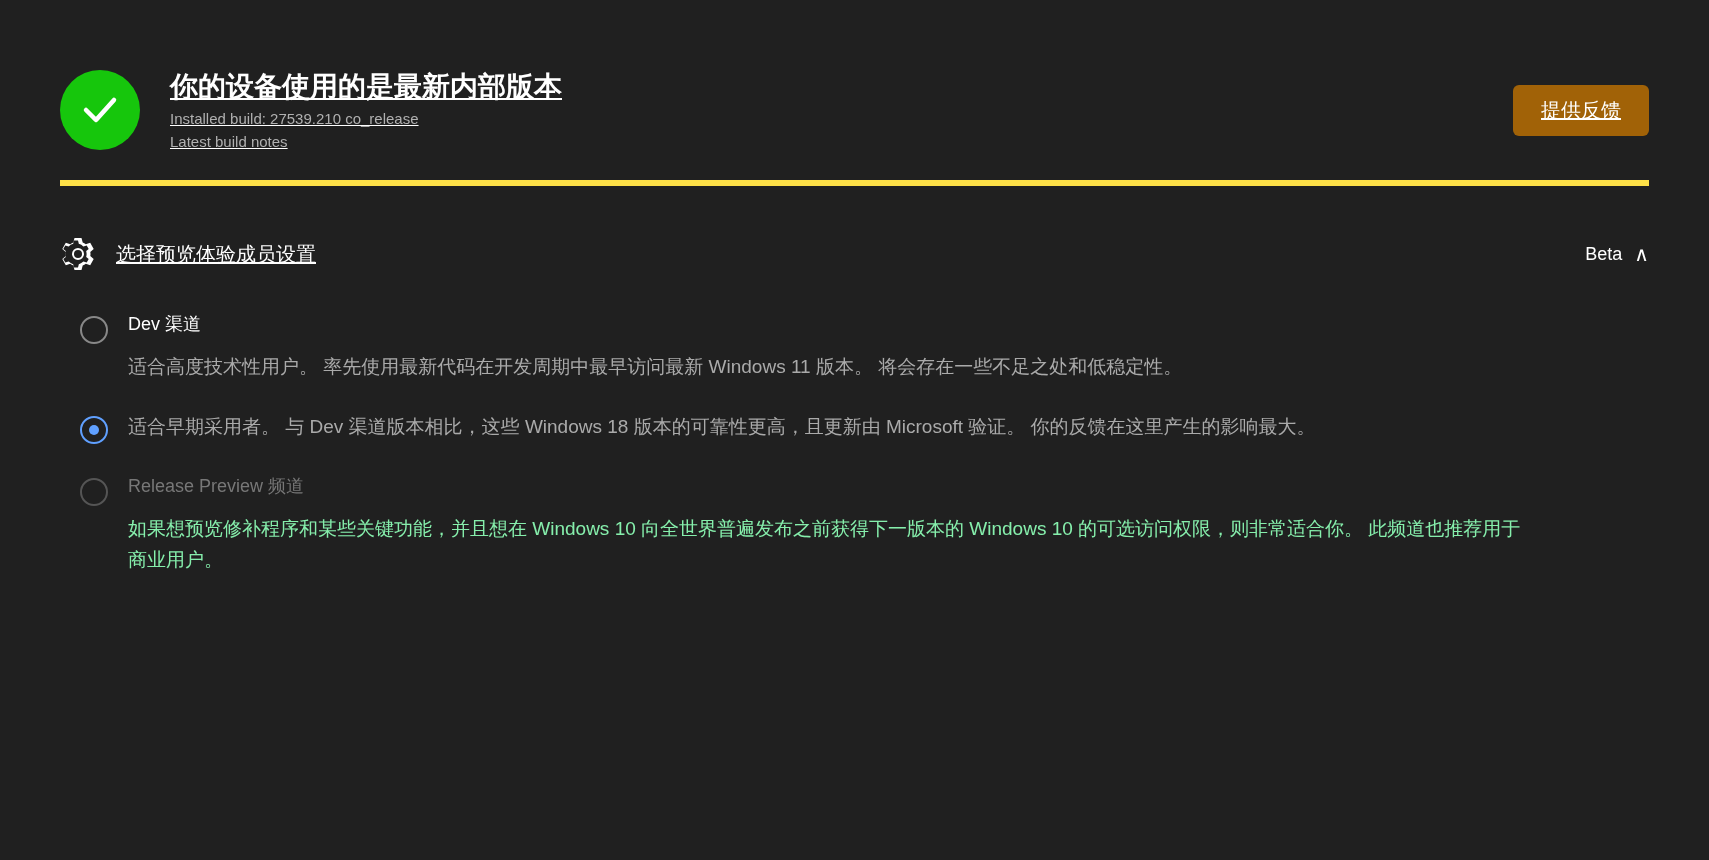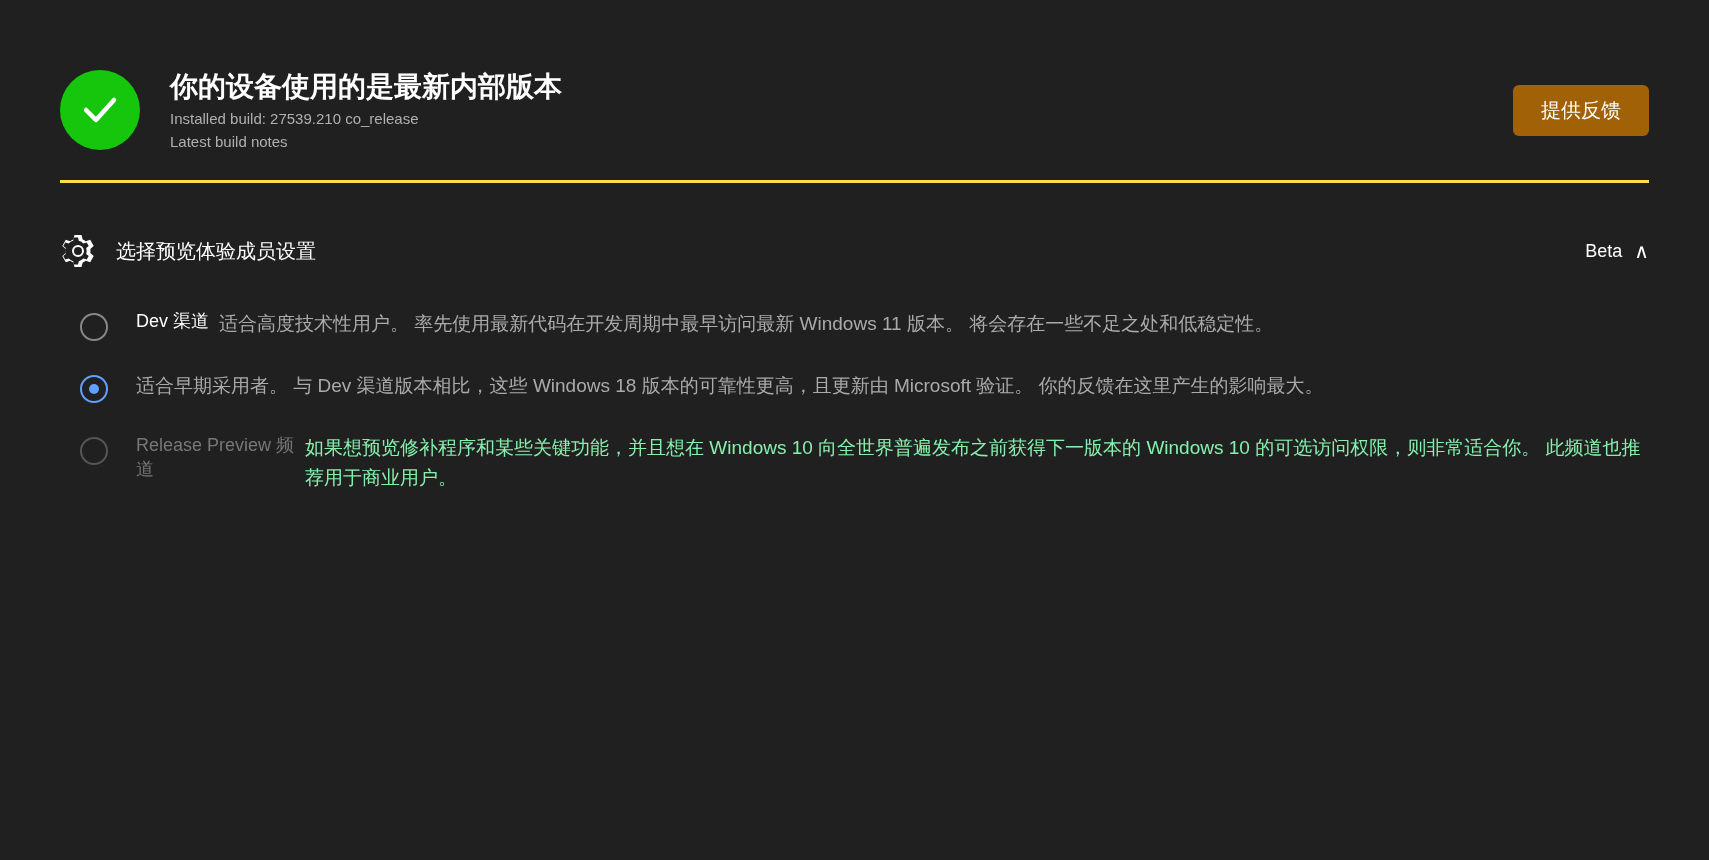--- a/index.html
+++ b/index.html
@@ -21,21 +21,22 @@
       padding: 40px 60px;
       max-width: 1709px;
     }
 
     
     .header-section {
       display: flex;
       align-items: center;
       justify-content: space-between;
       padding: 30px 0 30px 0;
-      border-bottom: 3px solid #fde047;
+      border-bottom: 6px solid #fde047;
+      text-decoration: underline;
     }
 
     .header-left {
       display: flex;
       align-items: center;
       gap: 30px;
     }
 
     .check-circle {
       width: 80px;
@@ -112,20 +113,21 @@
     .gear-icon {
       width: 36px;
       height: 36px;
       color: #ffffff;
     }
 
     .settings-title {
       font-size: 20px;
       font-weight: 400;
       color: #ffffff;
+      text-decoration: underline;
     }
 
     .settings-header-right {
       display: flex;
       align-items: center;
       gap: 12px;
       color: #ffffff;
       font-size: 18px;
       margin-left: 40px;
     }
@@ -180,22 +182,22 @@
 
     .radio-inner {
       width: 10px;
       height: 10px;
       border-radius: 50%;
       background-color: #60a0ff;
     }
 
     .channel-text {
       display: flex;
-      gap: 10px;
-      margin-left: 8px;
+      flex-direction: column;
+      gap: 16px;
     }
 
     .channel-name {
       font-size: 18px;
       font-weight: 500;
       color: #ffffff;
     }
 
     .channel-name.disabled {
       color: #777777;

